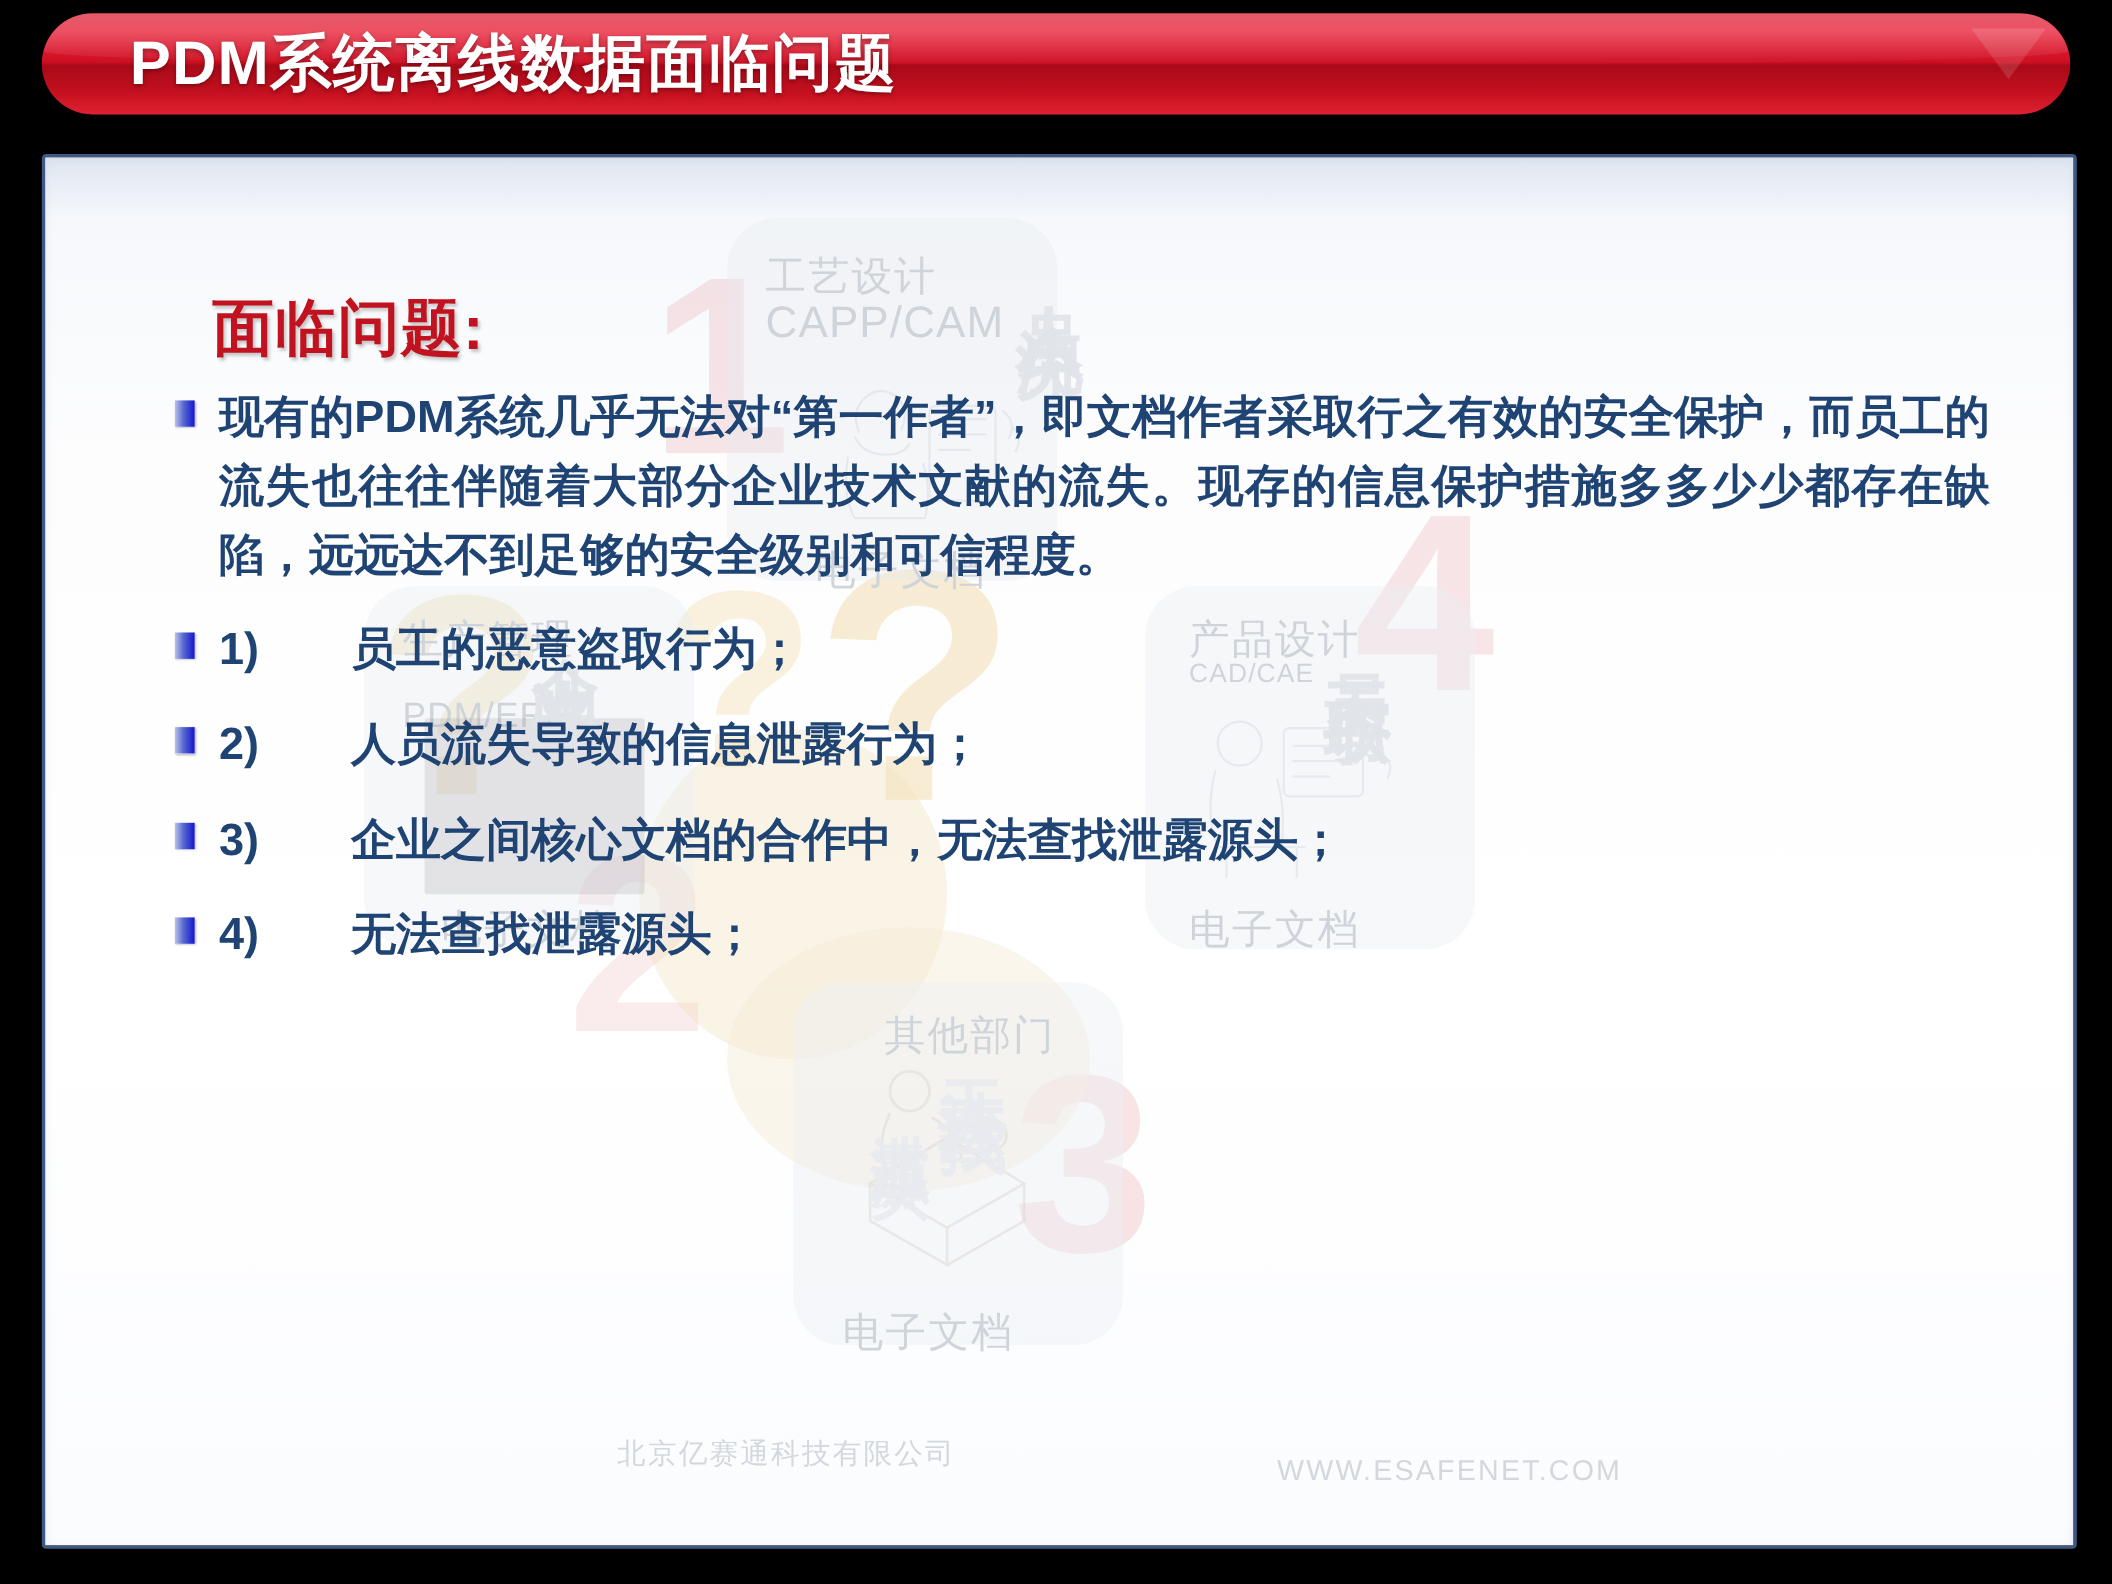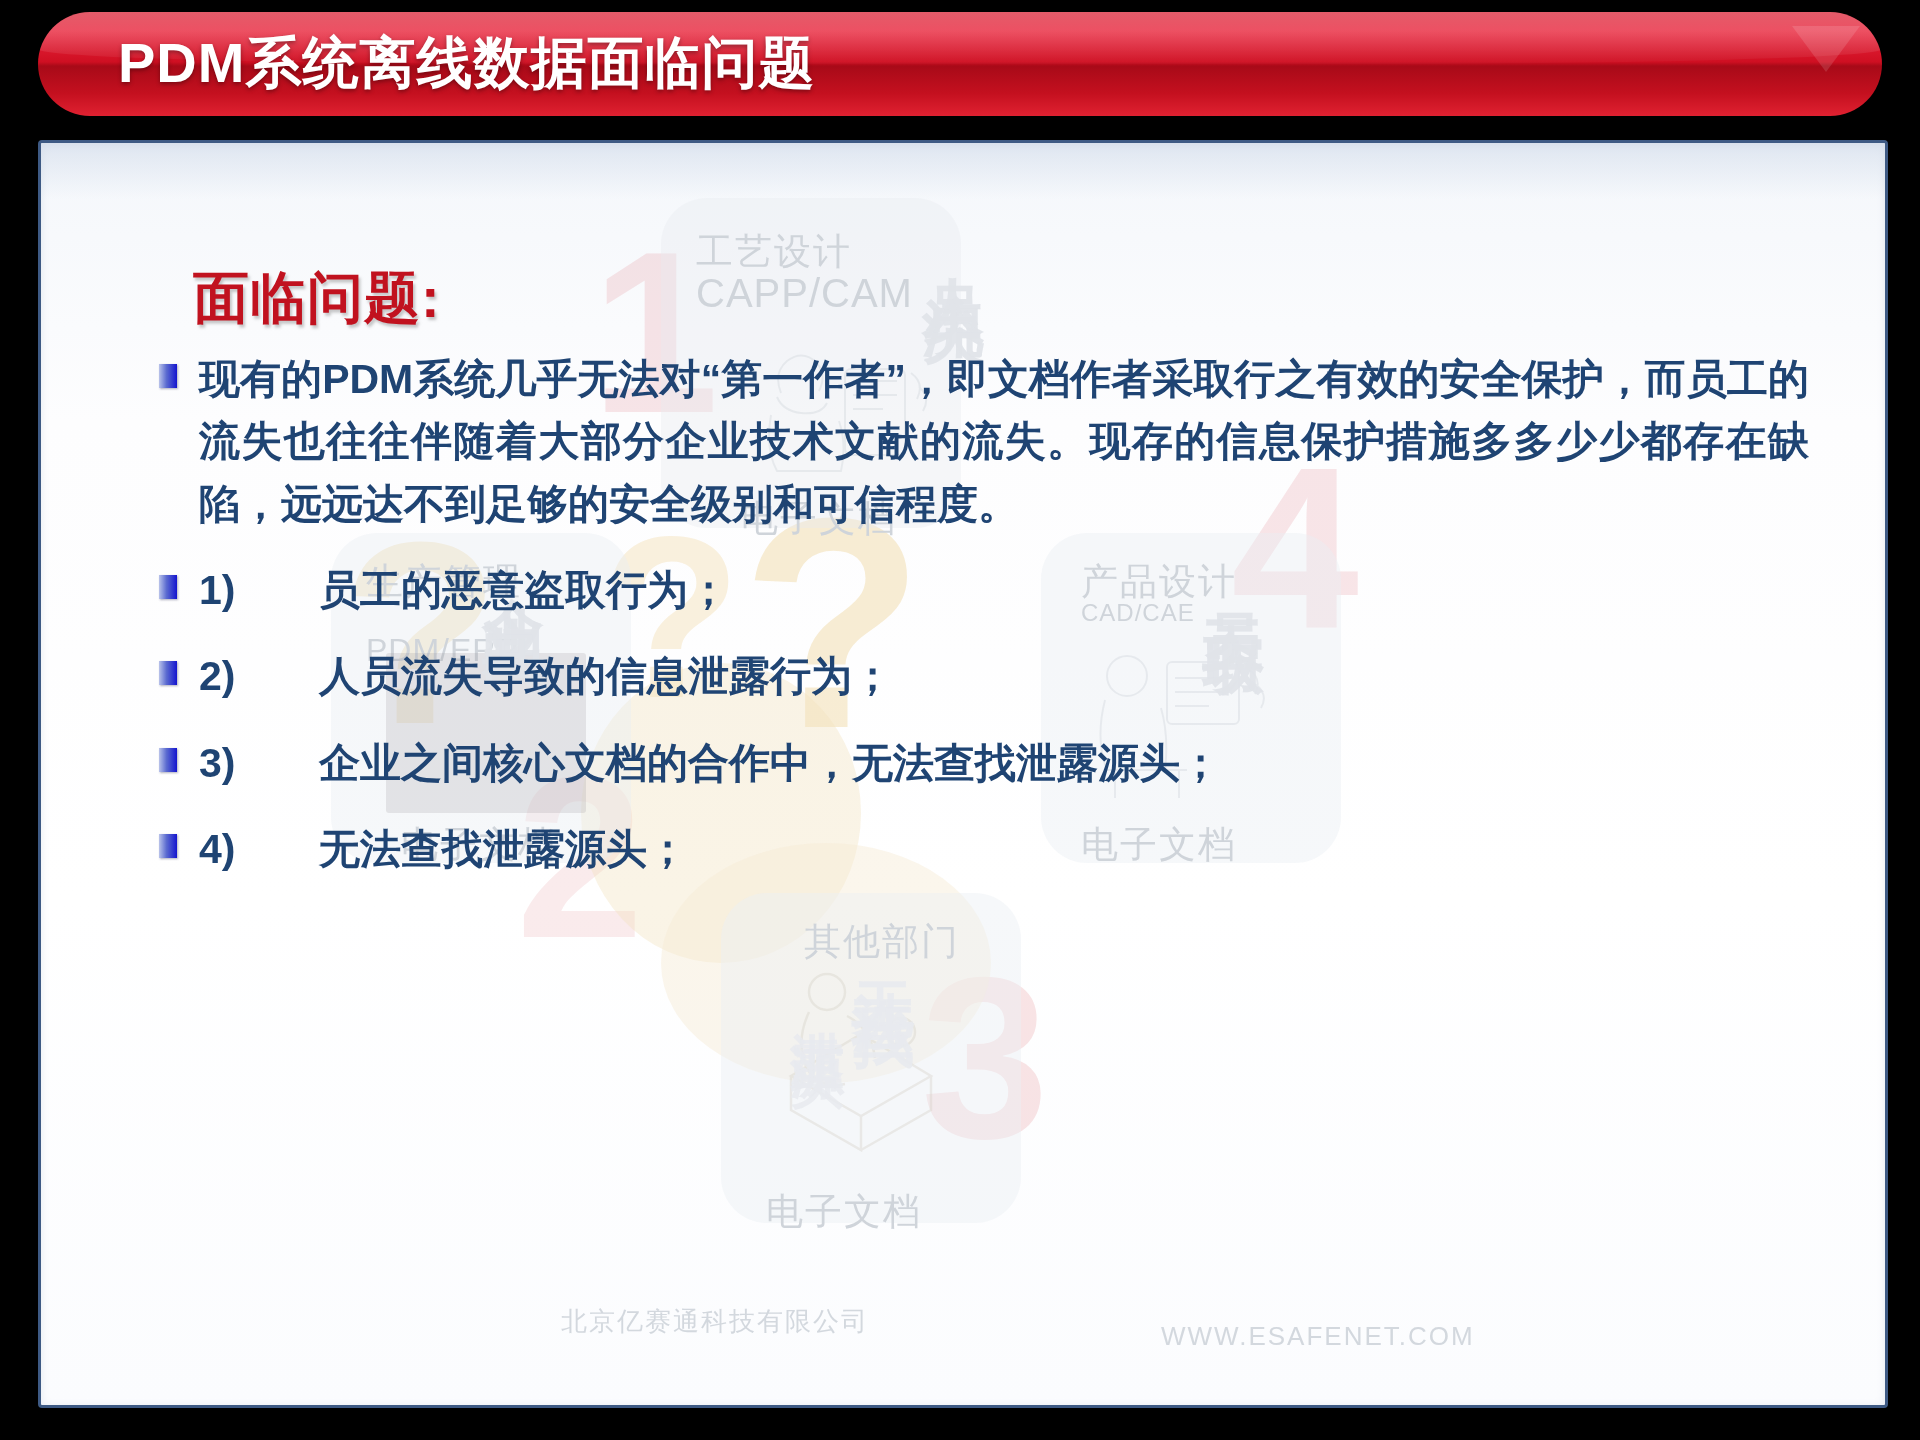--- a/index.html
+++ b/index.html
@@ -21,21 +21,21 @@
     background: #000000;
     overflow: hidden;
   }
 
   
   .title-banner {
     position: absolute;
     left: 38px;
     top: 12px;
     width: 1844px;
-    height: 104px;
+    height: 92px;
     border-radius: 52px;
     background:
       linear-gradient(to bottom,
         #d8152a 0%,
         #e8253c 18%,
         #cf0f22 48%,
         #a80a18 52%,
         #c4101f 78%,
         #e02131 100%);
     box-shadow: 0 3px 10px rgba(0,0,0,0.6);

